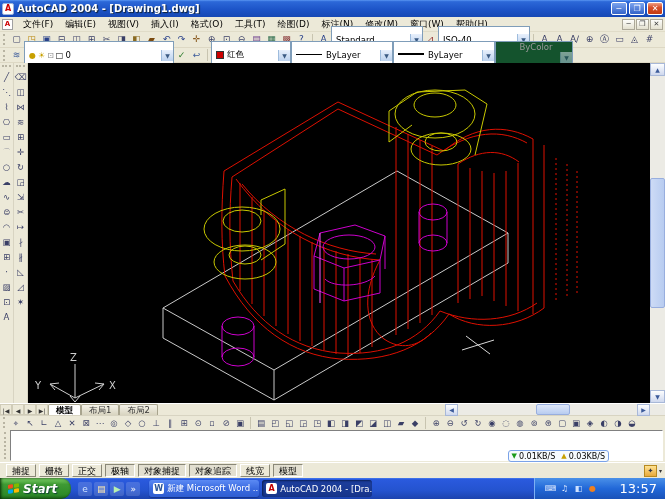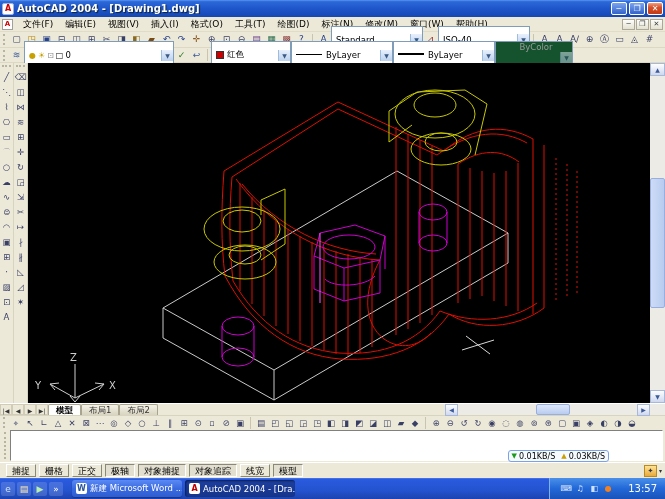--- a/index.html
+++ b/index.html
@@ -106,21 +106,21 @@
   .tasks{display:flex;align-items:center;margin-left:8px;}
   .taskbtn{display:flex;align-items:center;width:110px;height:17px;margin-right:3px;padding:0 4px;border-radius:3px;
     background:linear-gradient(180deg,#5b8af4,#3a6ae0 50%,#2f5ed2);box-shadow:0 1px 1px #16358c;
     color:#fff;font-size:8.5px;white-space:nowrap;overflow:hidden;}
   .taskbtn.active{background:linear-gradient(180deg,#1d3f9e,#16348a);box-shadow:inset 1px 1px 2px #0a1e55;}
   .taskicon{width:11px;height:11px;flex:none;background:#fff;border-radius:2px;margin-right:3px;
     font-size:8px;font-weight:bold;line-height:11px;text-align:center;}
   .tray{margin-left:auto;display:flex;align-items:center;padding:0 8px 0 10px;
     background:linear-gradient(180deg,#4a90e8 0%,#2268d8 50%,#1a52b8 100%);border-left:1px solid #7db0f4;}
   .tray .ticon{width:12px;font-size:8px;text-align:center;color:#e8f0ff;margin-right:2px;}
-  .clock{color:#fff;font-size:10px;margin-left:12px;}
+  .clock{color:#fff;font-size:13px;margin-left:19px;}
   svg text{font-family:"DejaVu Sans",sans-serif;}
 </style>
 </head>
 <body>
 
 <div class="screen">
 
   <div class="titlebar">
     <span class="appicon">A</span>
     <span class="titletext">AutoCAD 2004 - [Drawing1.dwg]</span>
@@ -472,20 +472,29 @@
         <span class="stbtn">线宽</span>
         <span class="stbtn pressed">模型</span>
       </span>
     <span class="sttray">
       <span class="trayicon">✦</span>
       <span class="traycaret">▾</span>
     </span>
   </div>
 
   <div class="taskbar">
+    <span class="startbtn">
+      <span class="flag">
+        <span style="background:#f34f1c"></span>
+          <span style="background:#7fbc00"></span>
+        <span style="background:#01a6f0"></span>
+          <span style="background:#ffba01"></span>
+      </span>
+      <span>Start</span>
+    </span>
     <span class="ql">
       <span style="display:flex">
           <span class="qlicon" style="color: rgb(207, 226, 255);">e</span>
           <span class="qlicon" style="color: rgb(255, 233, 176);">▤</span>
           <span class="qlicon" style="color: rgb(184, 240, 176);">▶</span>
           <span class="qlicon" style="color: rgb(255, 255, 255);">»</span>
         </span>
     </span>
     <span class="tasks">
       <span class="taskbtn">

